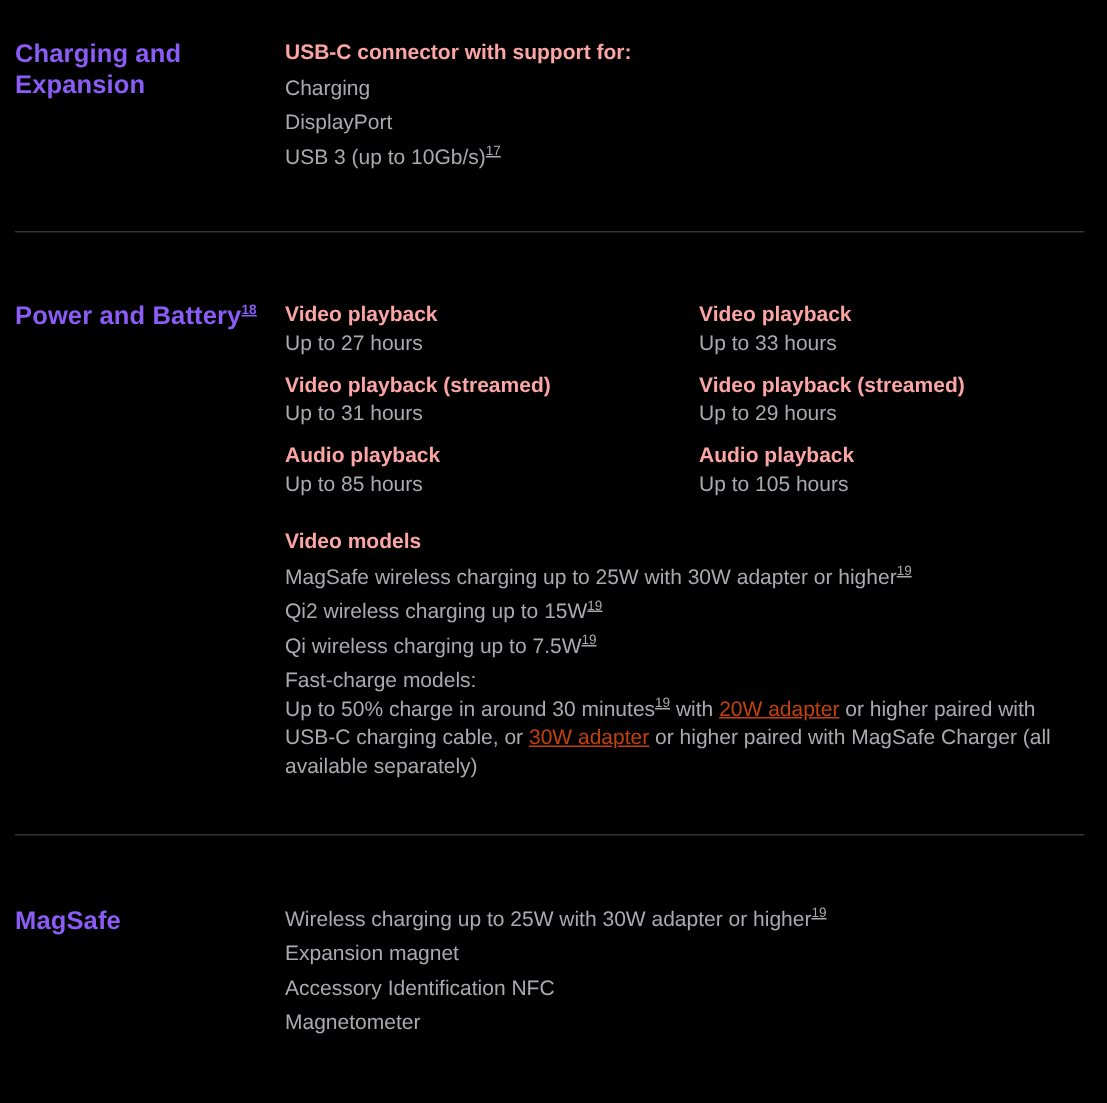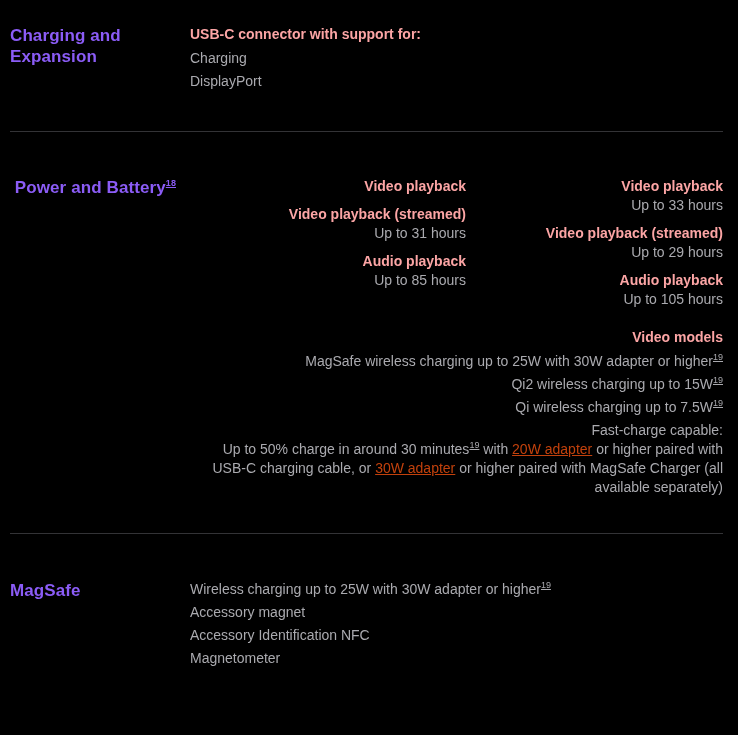--- a/index.html
+++ b/index.html
@@ -11,21 +11,21 @@
     font-family: "Liberation Sans", sans-serif;
     -webkit-font-smoothing: antialiased;
   }
   .section {
     display: grid;
     grid-template-columns: 180px 1fr;
     padding-left: 10px;
     padding-right: 15px;
   }
   #charging-section { padding-top: 25px; padding-bottom: 36px; }
-  #power-section    { padding-top: 45px; padding-bottom: 36px; text-align: right; }
+  #power-section    { padding-top: 45px; padding-bottom: 36px; }
   #magsafe-section  { padding-top: 46px; padding-bottom: 17px; }
 
   h2.sec-title {
     font-size: 17px;
     line-height: 21px;
     font-weight: 700;
     color: #8b5cf6;
     letter-spacing: 0.1px;
     padding-right: 14px;
   }
@@ -69,34 +69,36 @@
 </style>
 </head>
 <body>
 
 <div class="section" id="charging-section">
   <h2 class="sec-title">Charging and Expansion</h2>
   <div class="content">
     <div class="intro bold-label">USB-C connector with support for:</div>
     <div class="item"><span>Charging</span></div>
     <div class="item"><span>DisplayPort</span></div>
+    <div class="item"><span>USB 3 (up to 10Gb/s)</span><sup class="fn">17</sup></div>
   </div>
 </div>
 
 <hr class="divider">
 
 <div class="section" id="power-section">
   <h2 class="sec-title"><span>Power and Battery</span><sup class="fn">18</sup></h2>
 
   <div class="content">
 
     <div class="stats">
       <div>
         <div class="stat">
           <span class="stat-label bold-label">Video playback</span>
+          <span class="stat-value">Up to 27 hours</span>
         </div>
         <div class="stat">
           <span class="stat-label bold-label">Video playback (streamed)</span>
           <span class="stat-value">Up to 31 hours</span>
         </div>
         <div class="stat">
           <span class="stat-label bold-label">Audio playback</span>
           <span class="stat-value">Up to 85 hours</span>
         </div>
       </div>
@@ -115,29 +117,29 @@
         </div>
       </div>
     </div>
 
     <div class="both-models bold-label">Video models</div>
 
     <div class="item"><span>MagSafe wireless charging up to 25W with 30W adapter or higher</span><sup class="fn">19</sup></div>
     <div class="item"><span>Qi2 wireless charging up to 15W</span><sup class="fn">19</sup></div>
     <div class="item"><span>Qi wireless charging up to 7.5W</span><sup class="fn">19</sup></div>
 
-    <div>Fast-charge capable:</div>
+    <div>Fast-charge models:</div>
     <p class="fast-par"><span>Up to 50% charge in around 30 minutes</span><sup class="fn">19</sup><span> with </span><a class="link">20W adapter</a><span> or higher paired with USB-C charging cable, or </span><a class="link">30W adapter</a><span> or higher paired with MagSafe Charger (all available separately)</span></p>
 
   </div>
 </div>
 
 <hr class="divider">
 
 <div class="section" id="magsafe-section">
   <h2 class="sec-title">MagSafe</h2>
   <div class="content">
     <div class="item"><span>Wireless charging up to 25W with 30W adapter or higher</span><sup class="fn">19</sup></div>
-    <div class="item"><span>Accessory magnet</span></div>
+    <div class="item"><span>Expansion magnet</span></div>
     <div class="item"><span>Accessory Identification NFC</span></div>
     <div class="item"><span>Magnetometer</span></div>
   </div>
 </div>
 
 </body></html>

